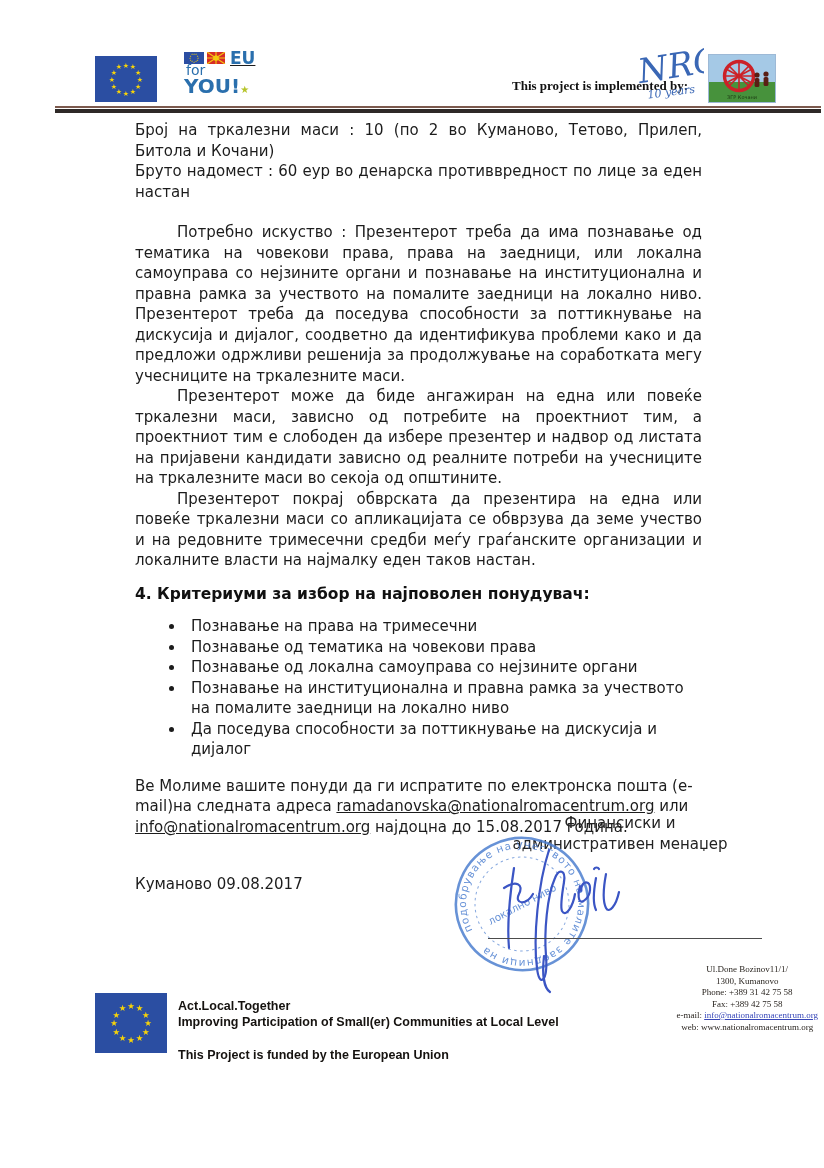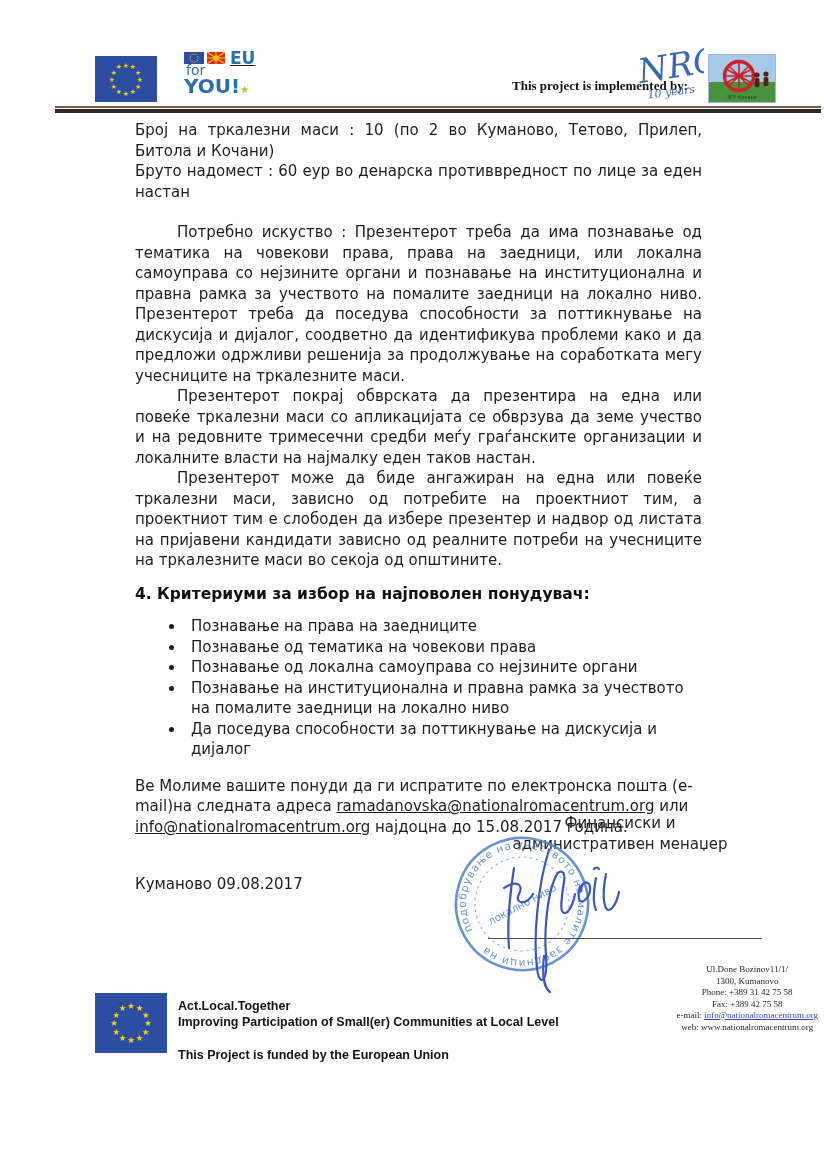--- a/index.html
+++ b/index.html
@@ -131,27 +131,27 @@
 
   <div class="rule">
       <div class="t"></div>
       <div class="b"></div>
     </div>
 
   <div class="bodytext">
     <p>Број на тркалезни маси : 10 (по 2 во Куманово, Тетово, Прилеп, Битола и Кочани)</p>
     <p>Бруто надомест : 60 еур во денарска противвредност по лице за еден настан</p>
     <p class="indent mt20">Потребно искуство : Презентерот треба да има познавање од тематика на човекови права, права на заедници, или локална самоуправа со нејзините органи и познавање на институционална и правна рамка за учеството на помалите заедници на локално ниво. Презентерот треба да поседува способности за поттикнување на дискусија и дијалог, соодветно да идентификува проблеми како и да предложи одржливи решенија за продолжување на соработката мегу учесниците на тркалезните маси.</p>
+    <p class="indent">Презентерот може да биде ангажиран на една или повеќе тркалезни маси, зависно од потребите на проектниот тим, а проектниот тим е слободен да избере презентер и надвор од листата на пријавени кандидати зависно од реалните потреби на учесниците на тркалезните маси во секоја од општините.</p>
     <p class="indent">Презентерот покрај обврската да презентира на една или повеќе тркалезни маси со апликацијата се обврзува да земе учество и на редовните тримесечни средби меѓу граѓанските организации и локалните власти на најмалку еден таков настан.</p>
-    <p class="indent">Презентерот може да биде ангажиран на една или повеќе тркалезни маси, зависно од потребите на проектниот тим, а проектниот тим е слободен да избере презентер и надвор од листата на пријавени кандидати зависно од реалните потреби на учесниците на тркалезните маси во секоја од општините.</p>
 
     <h3 class="crit">4. Критериуми за избор на најповолен понудувач:</h3>
 
     <ul class="crit-list">
-      <li><span>Познавање на права на заедниците</span></li>
+      <li><span>Познавање на права на тримесечни</span></li>
       <li><span>Познавање од тематика на човекови права</span></li>
       <li><span>Познавање од локална самоуправа со нејзините органи</span></li>
       <li><span>Познавање на институционална и правна рамка за учеството на помалите заедници на локално ниво</span></li>
       <li><span>Да поседува способности за поттикнување на дискусија и дијалог</span></li>
     </ul>
 
     <p class="email-para">
       <span>Ве Молиме вашите понуди да ги испратите по електронска пошта (e-mail)на следната адреса </span>
       <a class="email-link" href="#">ramadanovska@nationalromacentrum.org</a>
       <span> или </span>

